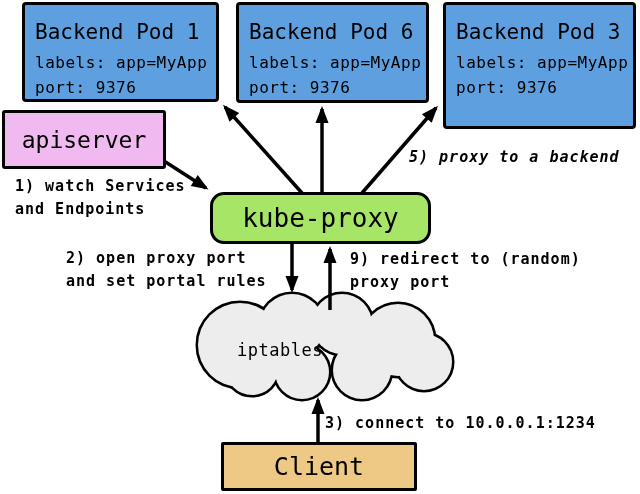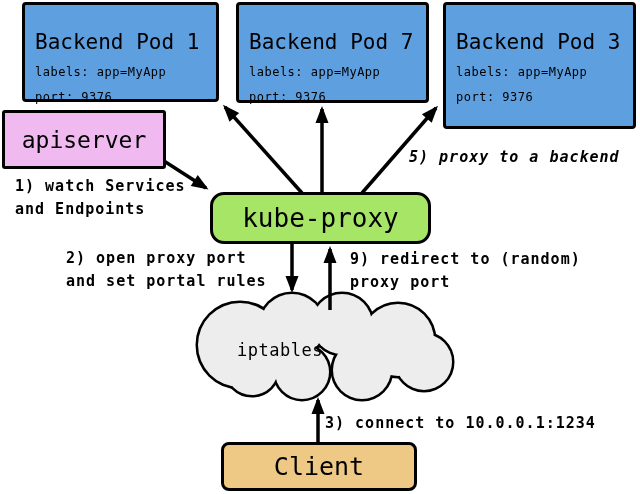--- a/index.html
+++ b/index.html
@@ -19,36 +19,36 @@
     font-family: "DejaVu Sans Mono", "Liberation Mono", monospace;
     color: #000;
     overflow: hidden;
   }
   .node {
     position: absolute;
     border: 3px solid var(--outline);
     border-radius: 4px;
     z-index: 1;
   }
-  .pod { background: var(--pod-fill); padding: 22px 10px; }
+  .pod { background: var(--pod-fill); padding: 12px 10px; }
   .pod-title { font-size: 21px; line-height: 30px; white-space: nowrap; }
-  .pod-line { font-size: 12px; line-height: 25px; letter-spacing: 0.5px; white-space: nowrap; }
+  .pod-line { font-size: 16px; line-height: 25px; letter-spacing: 0.5px; white-space: nowrap; }
   .pod-line.first { margin-top: 3px; }
 
   #pod1 { left: 22px;  top: 2px; width: 197px; height: 100px; }
   #pod2 { left: 236px; top: 2px; width: 193px; height: 101px; }
   #pod3 { left: 443px; top: 2px; width: 193px; height: 127px; }
 
   .label-node { display: flex; align-items: center; justify-content: center; white-space: nowrap; }
   #apiserver { left: 2px; top: 110px; width: 164px; height: 59px;
                background: var(--apiserver-fill); font-size: 23px; border-radius: 3px; }
   #kubeproxy { left: 210px; top: 192px; width: 221px; height: 52px;
                background: var(--kube-proxy-fill); font-size: 26px; border-radius: 14px; }
   #client    { left: 221px; top: 442px; width: 196px; height: 49px;
-               background: var(--client-fill); font-size: 25px; border-radius: 8px; }
+               background: var(--client-fill); font-size: 25px; border-radius: 2px; }
 
   .overlay {
     position: absolute; left: 0; top: 0; width: 640px; height: 494px;
     z-index: 5; pointer-events: none;
   }
   .cloud-outline { fill: var(--cloud-fill); stroke: var(--outline); stroke-width: 5; }
   .cloud-fillonly { fill: var(--cloud-fill); }
   .arrow { stroke: var(--outline); stroke-width: 3.5; }
   #arrowhead path { fill: var(--outline); }
 
@@ -78,21 +78,21 @@
 </head>
 <body>
 
 <div class="node pod" id="pod1">
   <div class="pod-title">Backend Pod 1</div>
   <div class="pod-line first">labels: app=MyApp</div>
   <div class="pod-line">port: 9376</div>
 </div>
 
 <div class="node pod" id="pod2">
-  <div class="pod-title">Backend Pod 7</div>
+  <div class="pod-title">Backend Pod 6</div>
   <div class="pod-line first">labels: app=MyApp</div>
   <div class="pod-line">port: 9376</div>
 </div>
 
 <div class="node pod" id="pod3">
   <div class="pod-title">Backend Pod 3</div>
   <div class="pod-line first">labels: app=MyApp</div>
   <div class="pod-line">port: 9376</div>
 </div>
 

